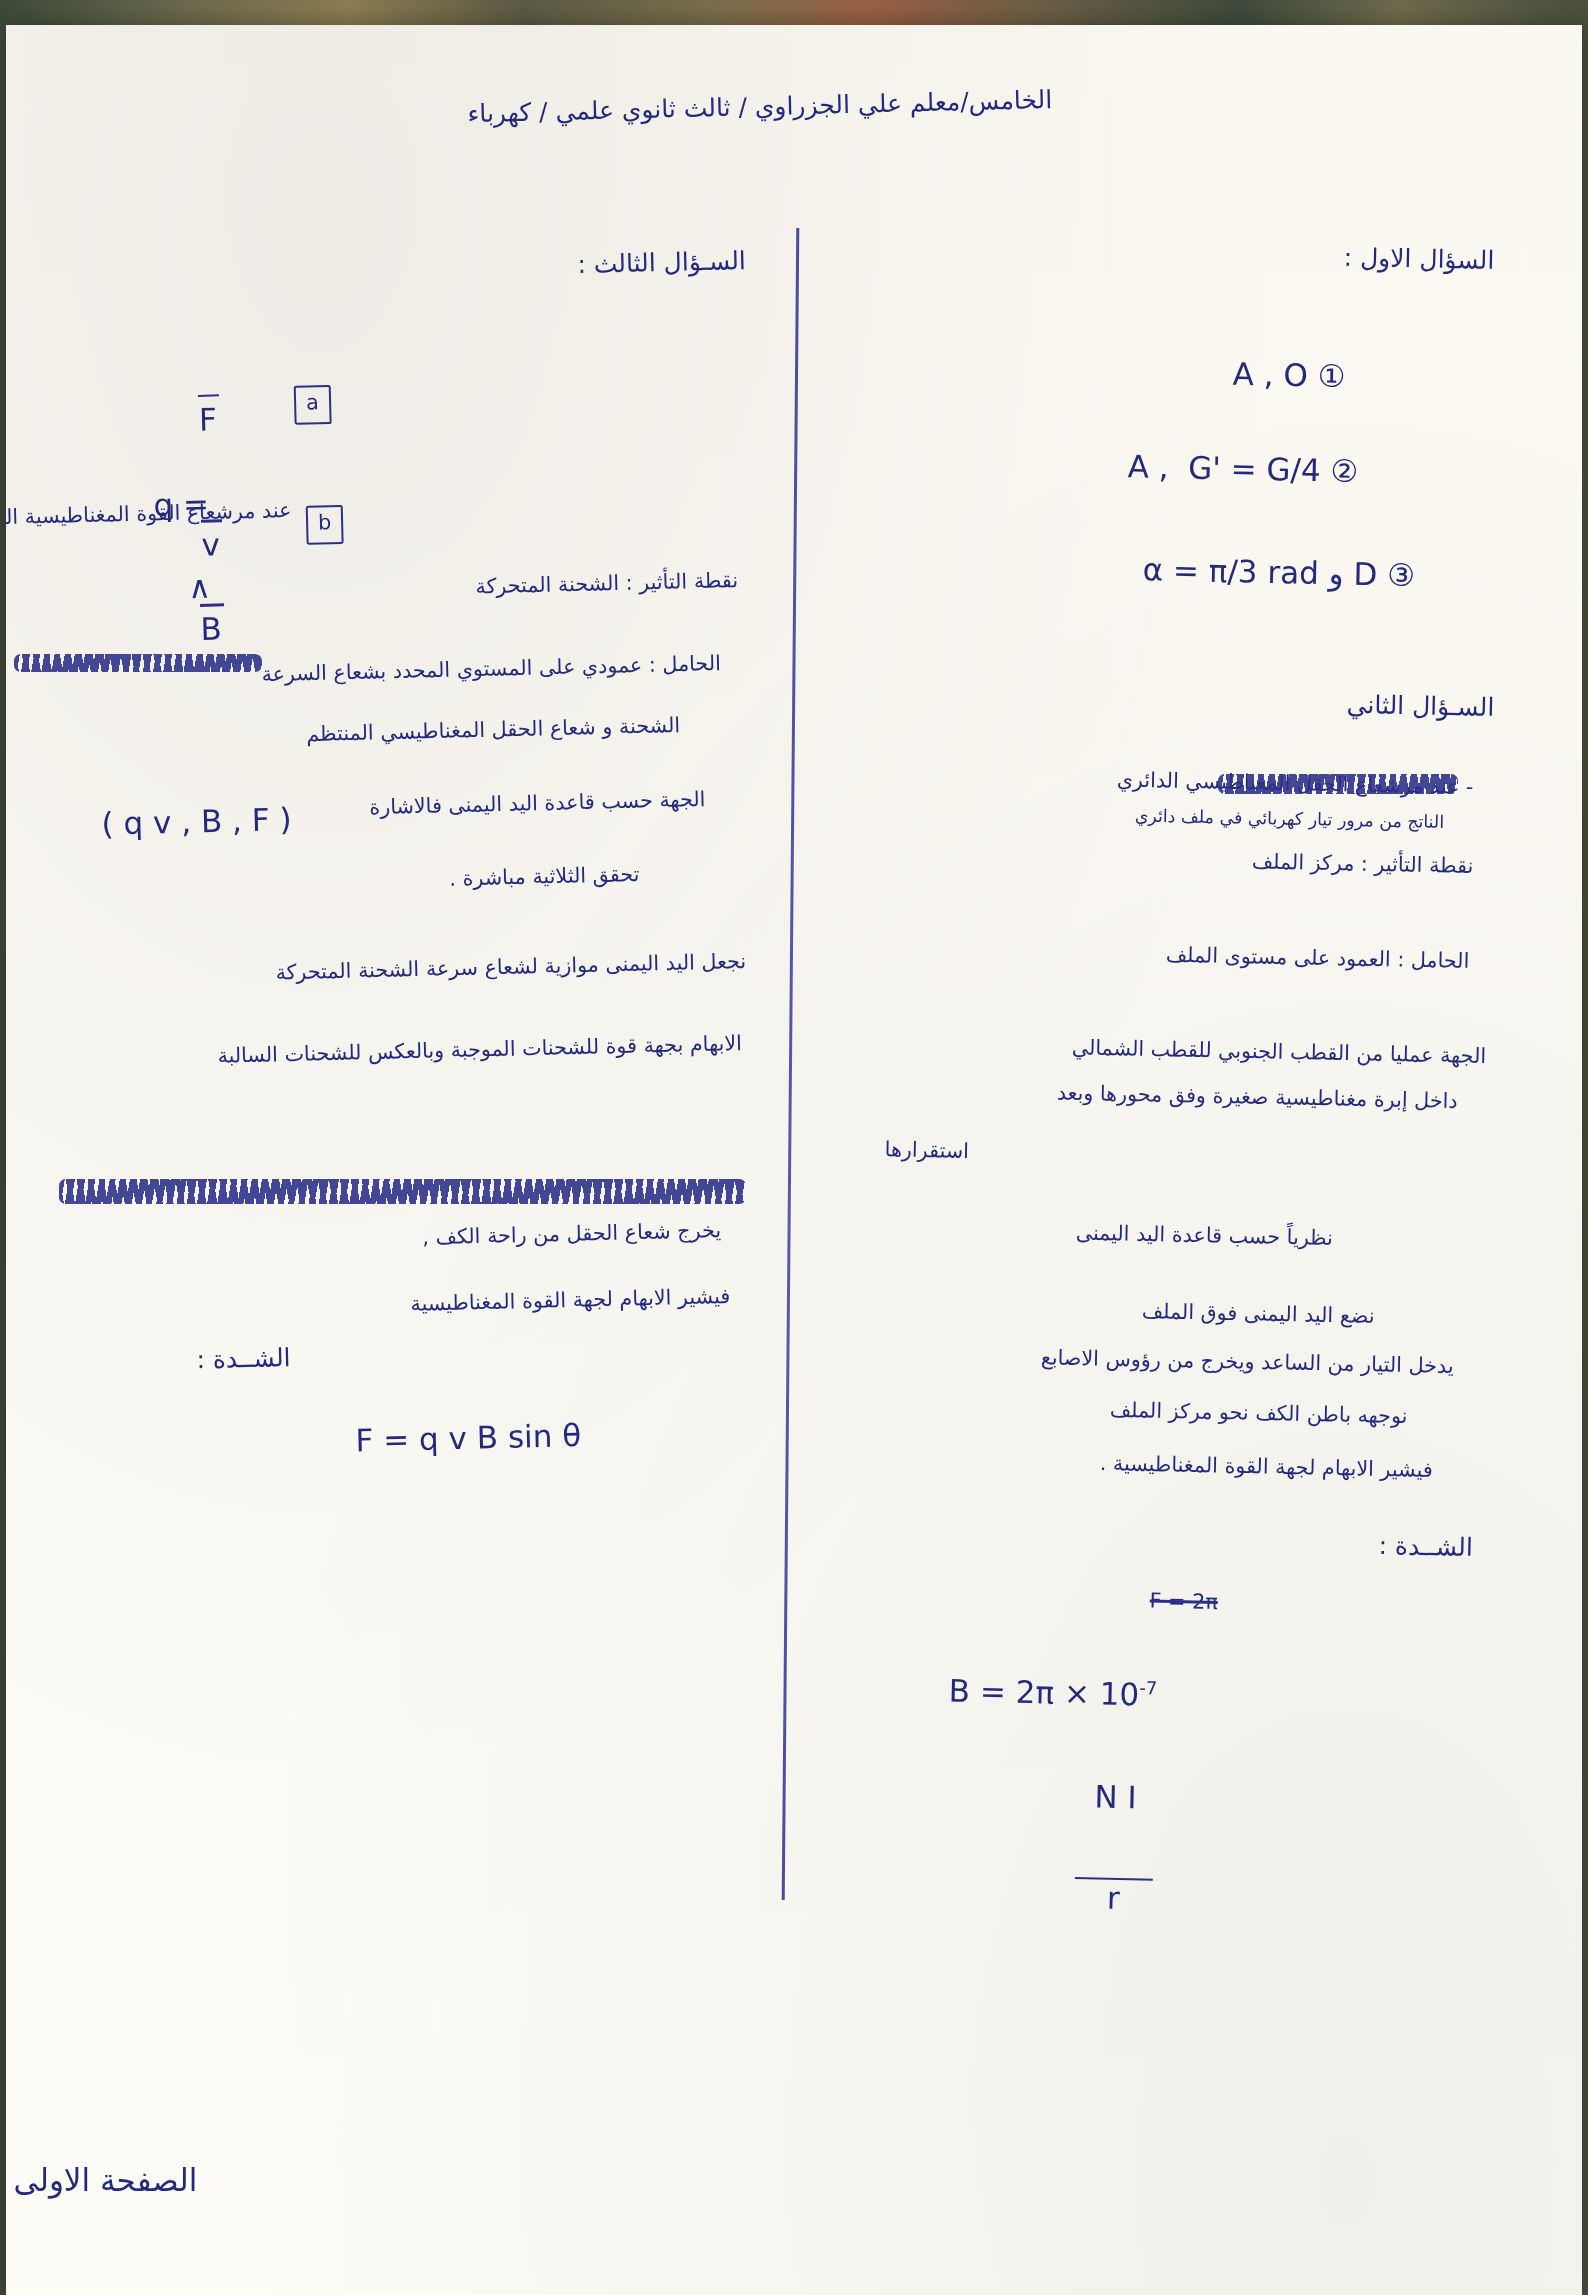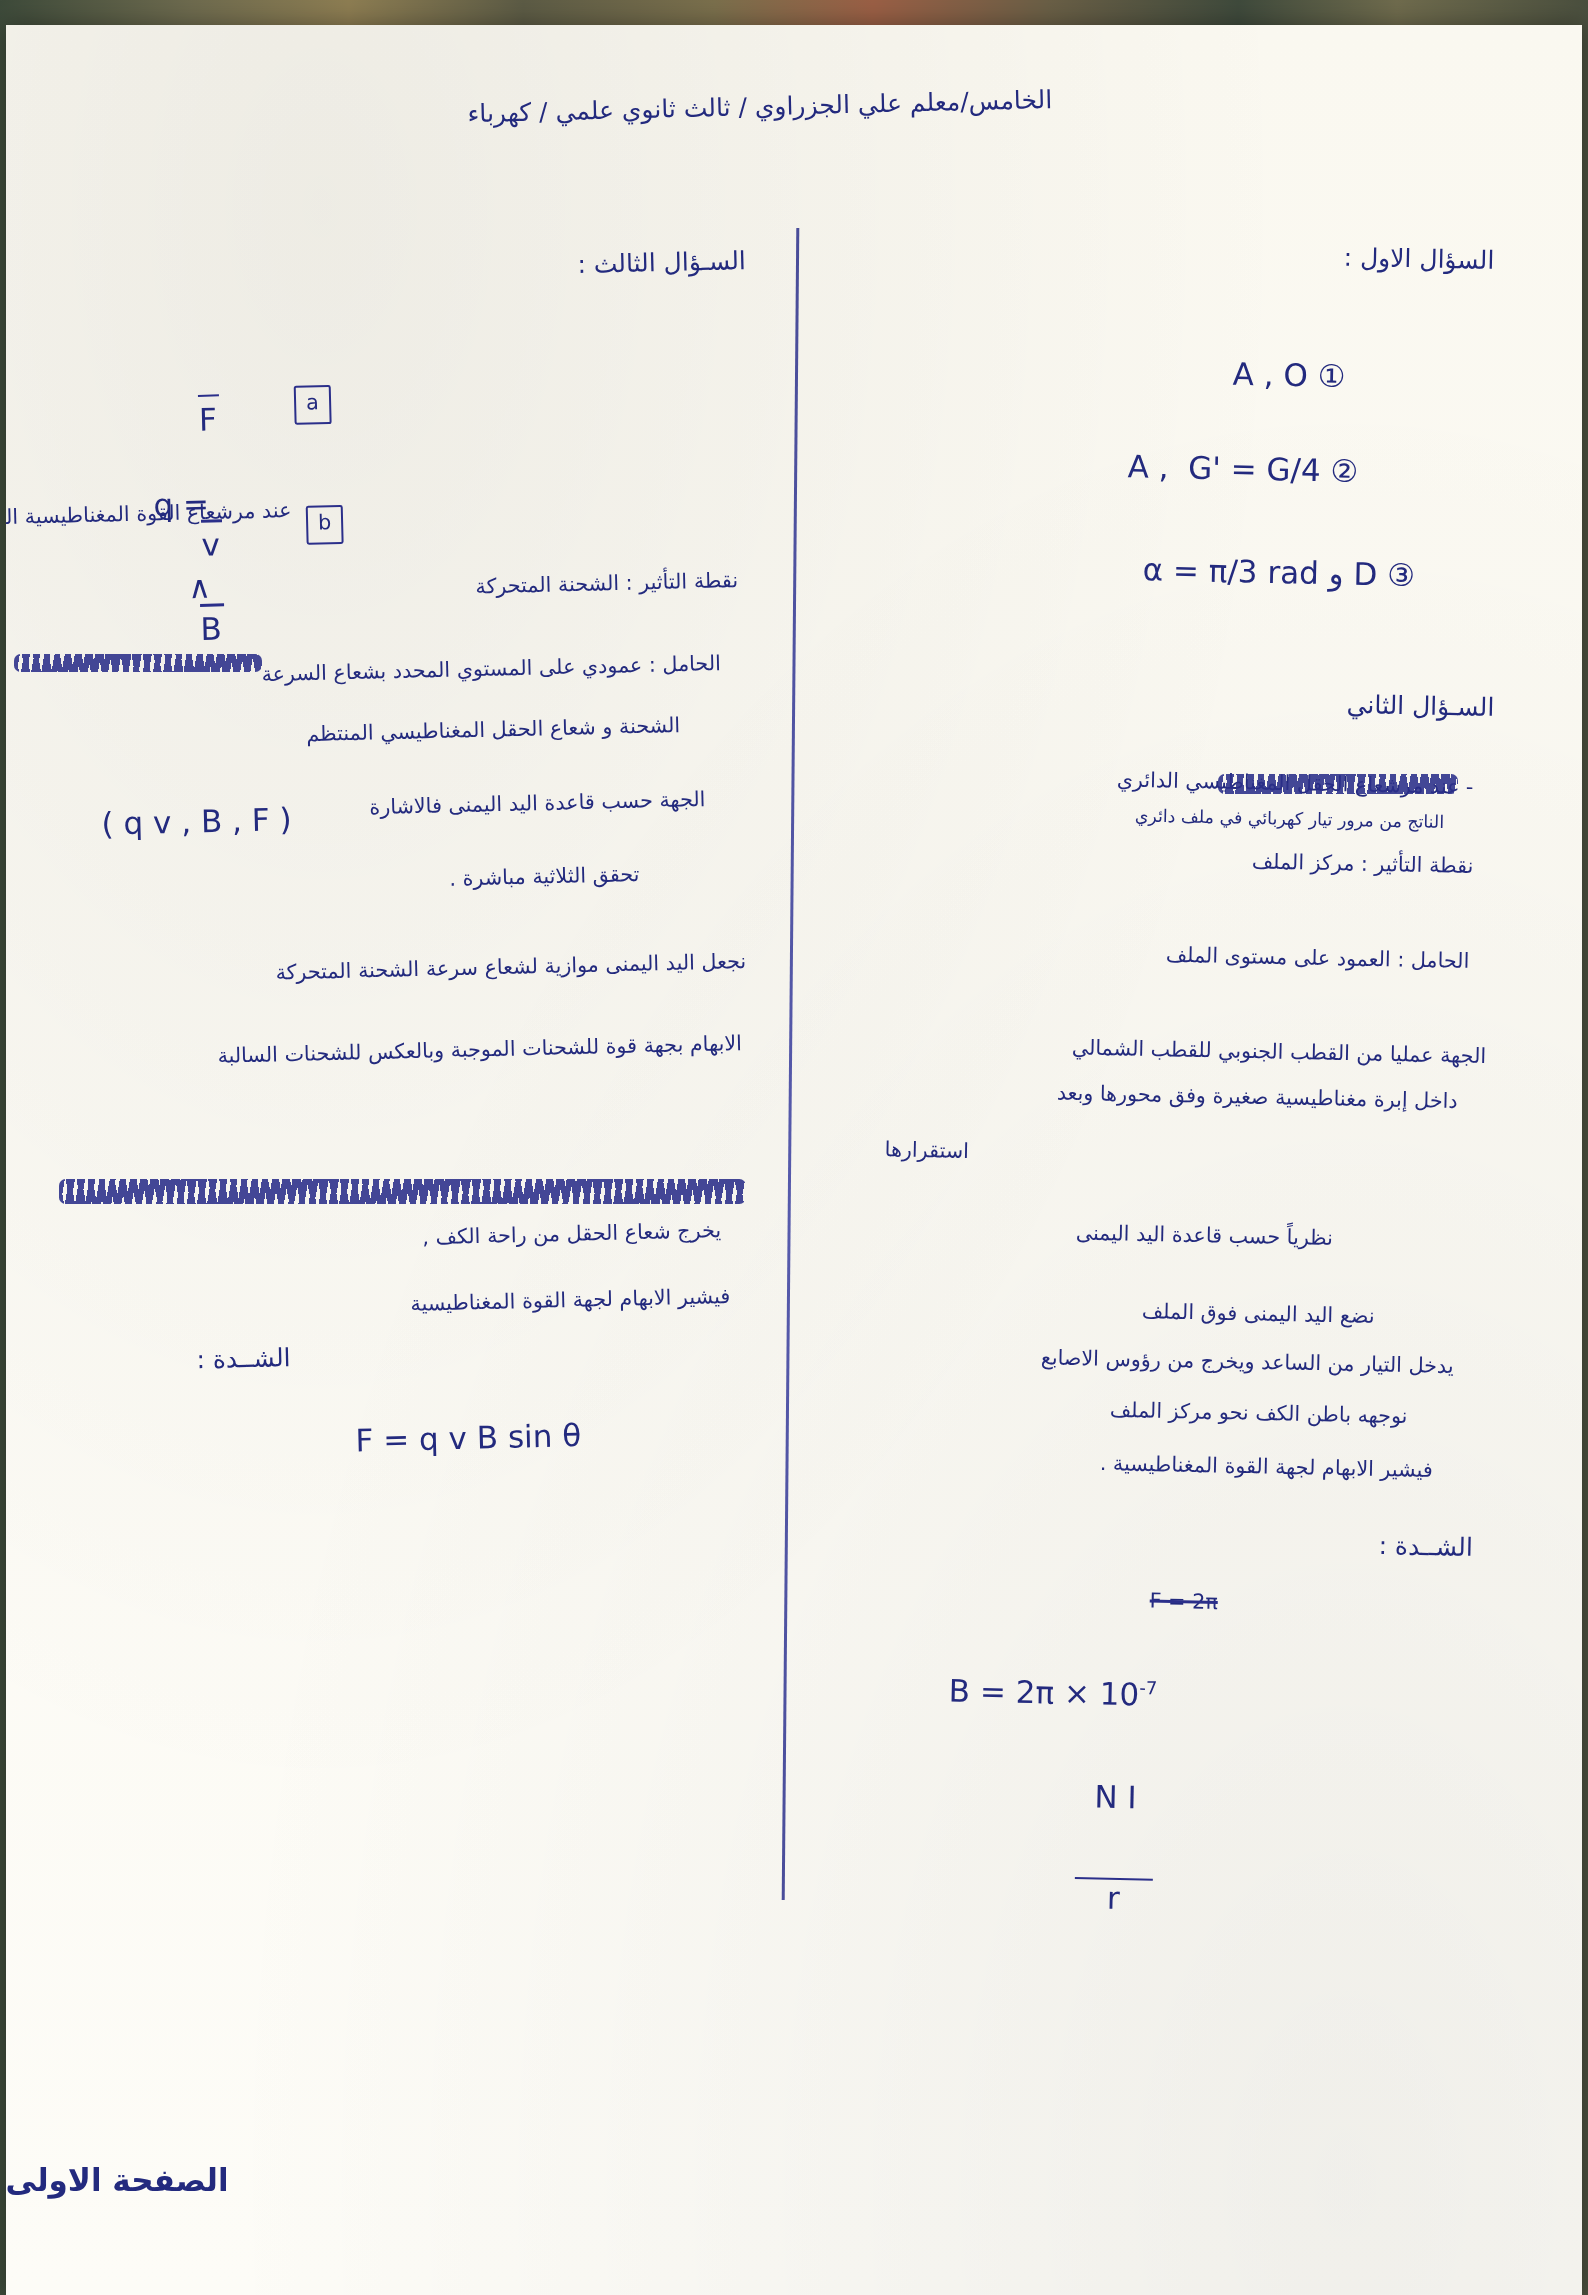--- a/index.html
+++ b/index.html
@@ -102,23 +102,22 @@
   .vec { position: relative; display: inline-block; }
   .vec:after {
     content: "";
     position: absolute;
     left: 0; right: -2.5px; top: -5px;
     height: 2.5px;
     background: #2b2f8a;
   }
   .footer-line {
     position: absolute;
-    left: 0; right: 0;
+    left: 8px; right: 0;
     text-align: left;
-    font-weight: bold;
   }
 </style>
 </head>
 <body>
 
 <div class="page">
   <div class="backdrop"></div>
 
   <div class="paper">
 

